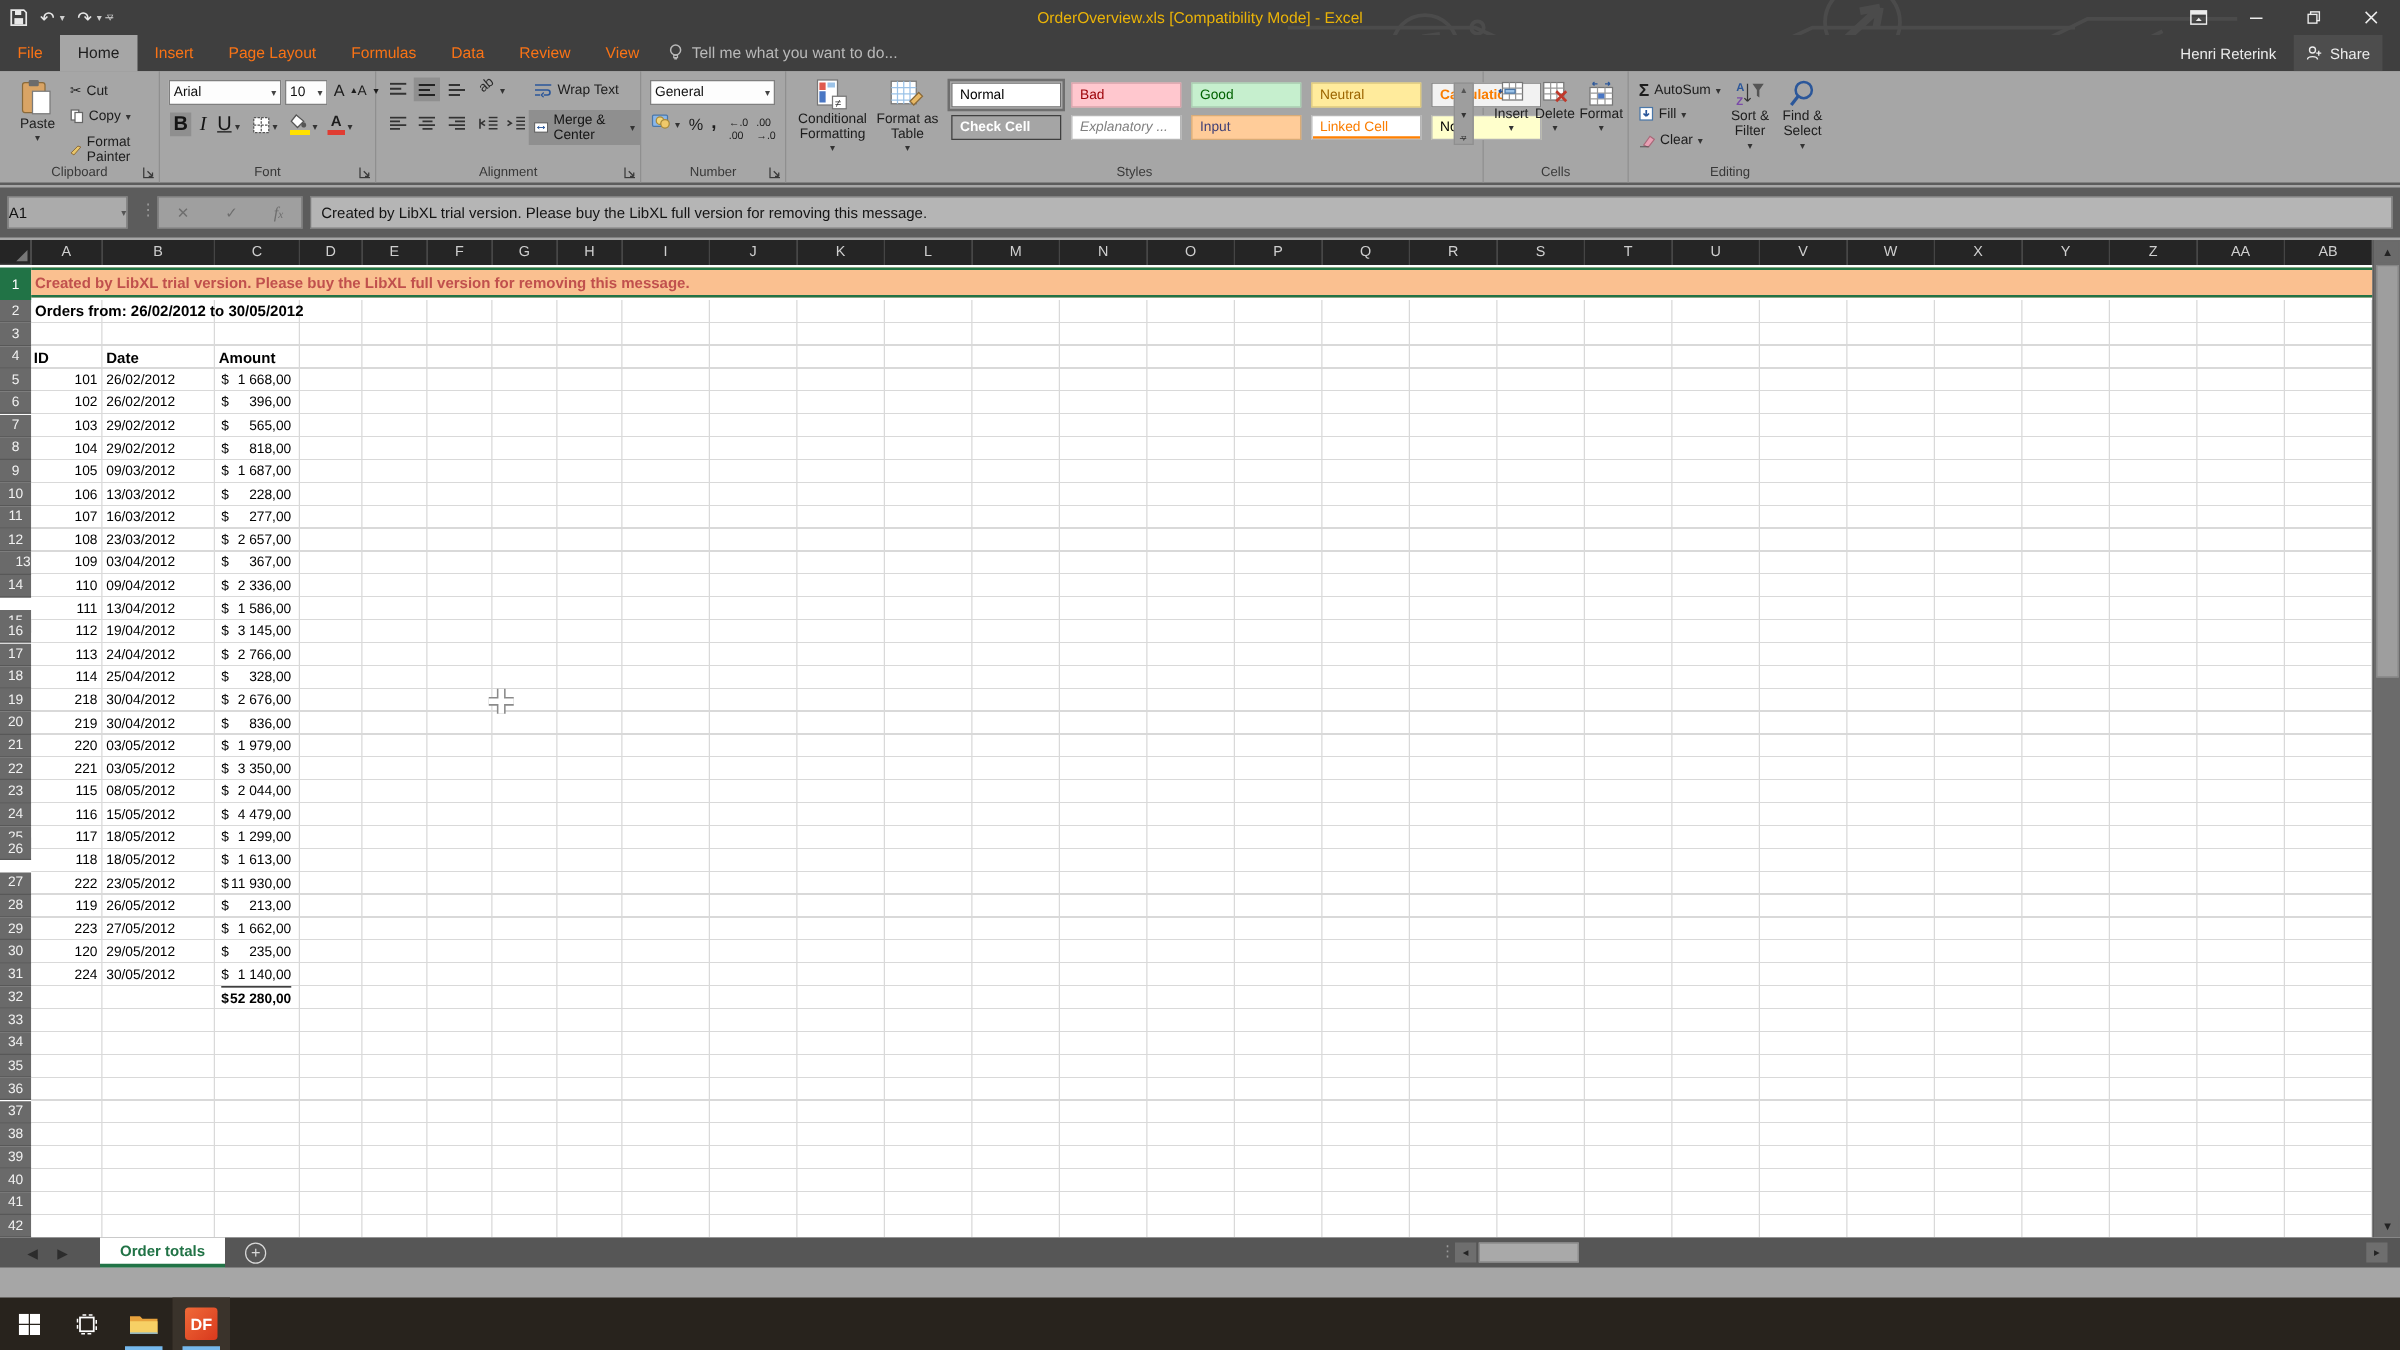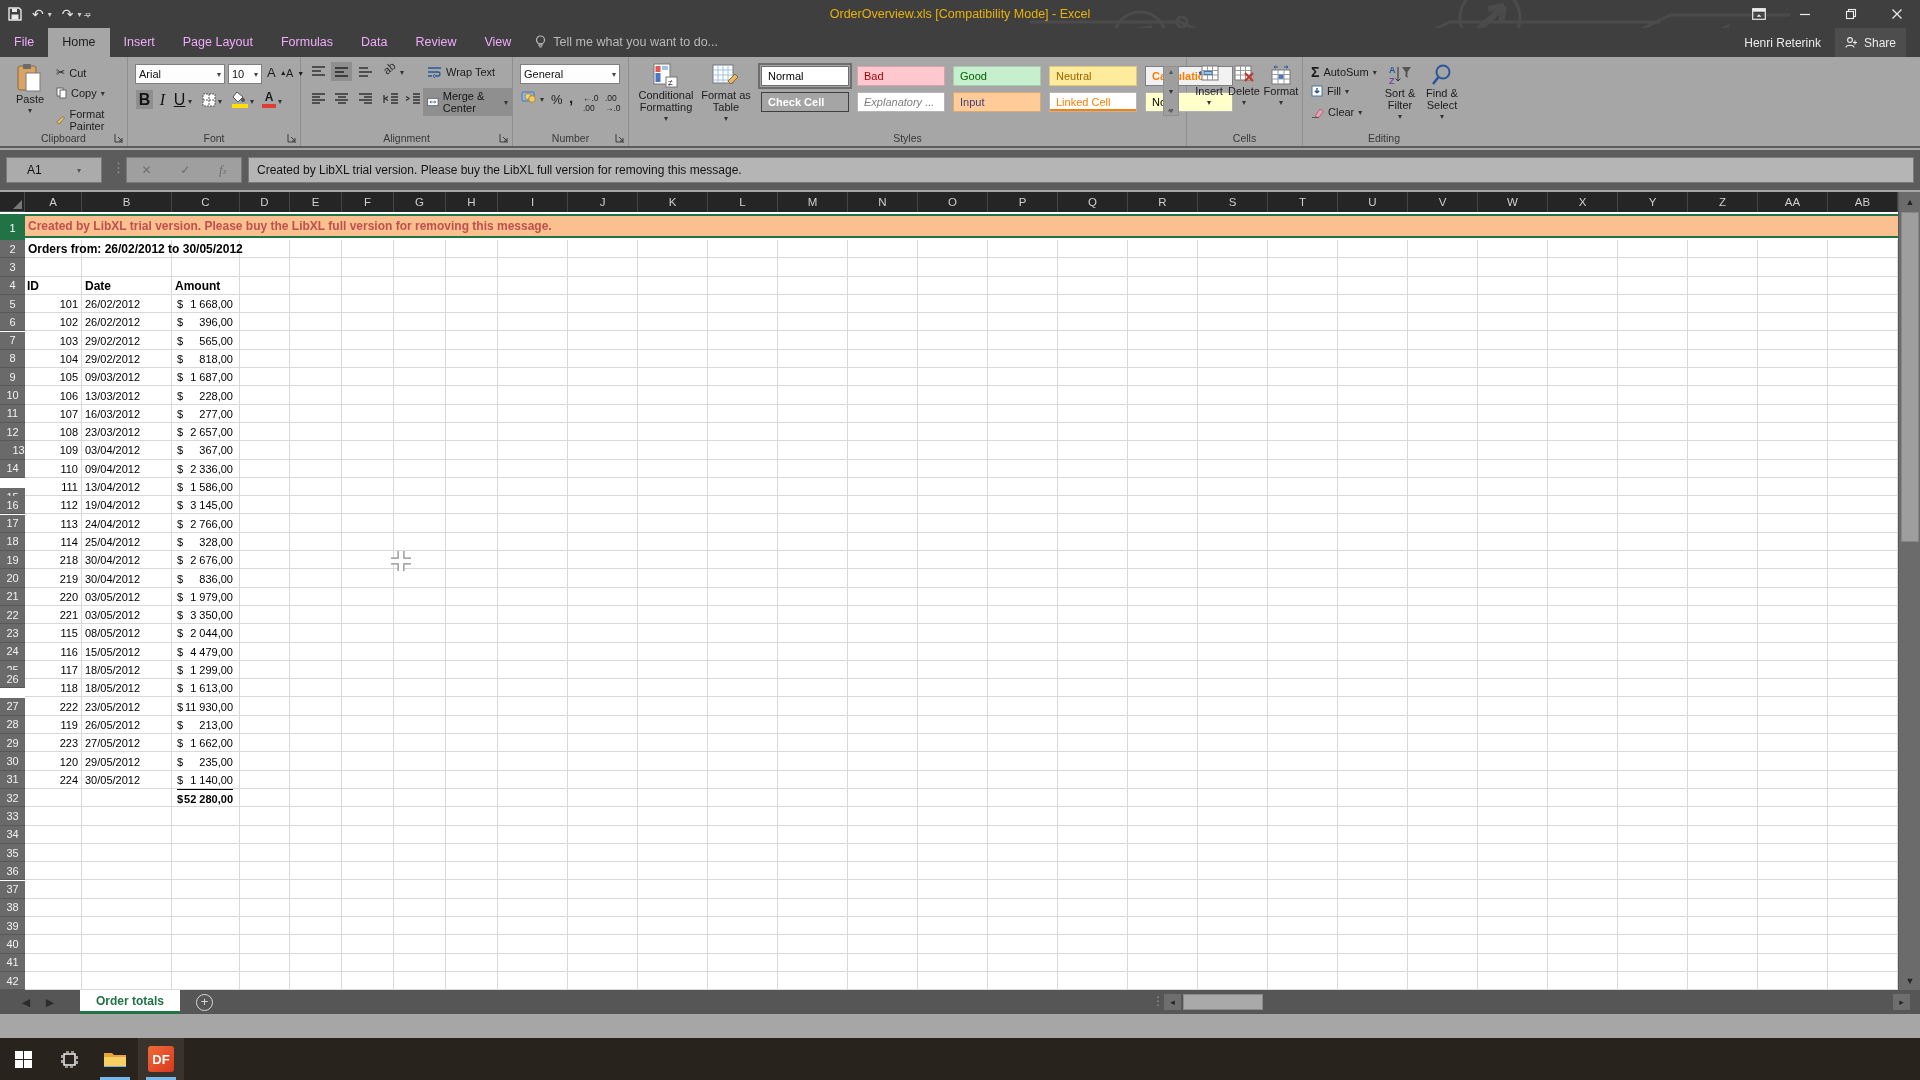--- a/index.html
+++ b/index.html
@@ -12,21 +12,21 @@
   .deco { position:absolute; right:130px; top:0; height:55px; width:760px; opacity:.55; pointer-events:none; }
   .qat { position:absolute; left:8px; top:0; height:28px; display:flex; align-items:center; gap:10px; }
   .qat .btn { color:#e8e8e8; font-size:14px; line-height:28px; cursor:default; }
   .qat .dd { font-size:8px; color:#cfcfcf; margin-left:-6px; }
   .t-title { position:absolute; left:0; top:0; width:100%; text-align:center; font-size:12.5px; line-height:28px; color:#eab308; }
   .winbtns { position:absolute; right:0; top:0; height:28px; display:flex; }
   .winbtn { width:46px; height:28px; display:flex; align-items:center; justify-content:center; color:#ececec; font-size:12px; }
 
   
   .tabsrow { position:absolute; left:0; top:28px; width:1920px; height:29px; background:#3f3f3f; display:flex; align-items:flex-end; }
-  .rtab { height:29px; line-height:29px; padding:0 14px; font-size:12.5px; color:#f0abfc; }
+  .rtab { height:29px; line-height:29px; padding:0 14px; font-size:12.5px; color:#f97316; }
   .rtab.active { background:#a6a6a6; color:#1d1d1d; }
   .tellme { height:29px; line-height:29px; font-size:12.5px; color:#b9b9b9; padding-left:10px; display:flex; align-items:center; gap:7px; }
   .userarea { position:absolute; right:0; top:0; height:29px; display:flex; align-items:center; gap:14px; padding-right:14px; color:#ececec; font-size:12px; }
   .sharebox { display:flex; align-items:center; gap:6px; background:#4d4d4d; height:29px; padding:0 10px; }
 
   
   .ribbon { position:absolute; left:0; top:57px; width:1920px; height:91px; background:#a6a6a6; border-bottom:2px solid #5c5c5c; }
   .rgroup { position:absolute; top:0; height:89px; border-right:1px solid #8f8f8f; }
   .glabel { position:absolute; bottom:2px; left:0; width:100%; text-align:center; font-size:10.5px; color:#383838; }
   .launcher { position:absolute; bottom:3px; right:3px; width:10px; height:10px; }
@@ -35,21 +35,21 @@
   .combo { background:#fdfdfd; border:1px solid #7f7f7f; font-size:11px; color:#111; display:flex; align-items:center; justify-content:space-between; padding:0 3px; }
   .combo .car { font-size:8px; color:#444; }
   .tgl { display:flex; align-items:center; justify-content:center; color:#141414; }
   .tgl.on { background:#8f8f8f; }
   .chip { width:88px; height:20px; font-size:11px; display:flex; align-items:center; padding:0 6px; border:1px solid #9b9b9b; }
   .dd8 { font-size:8px; color:#333; }
   svg { display:block; }
 
   
   .fbar { position:absolute; left:0; top:150px; width:1920px; height:40px; background:#5c5c5c; }
-  .namebox { position:absolute; left:6px; top:7px; width:96px; height:26px; background:#ababab; border:1px solid #7a7a7a; font-size:12px; color:#111; display:flex; align-items:center; padding:0 20px; justify-content:space-between; }
+  .namebox { position:absolute; left:6px; top:7px; width:96px; height:26px; background:#ababab; border:1px solid #7a7a7a; font-size:12px; color:#111; display:flex; align-items:center; padding:0 0; justify-content:space-between; }
   .fgrip { position:absolute; left:112px; top:10px; color:#9a9a9a; font-size:13px; letter-spacing:0; }
   .fxpanel { position:absolute; left:126px; top:7px; width:116px; height:26px; background:#9f9f9f; border:1px solid #7a7a7a; display:flex; align-items:center; justify-content:space-around; color:#6e6e6e; }
   .ffield { position:absolute; left:248px; top:7px; width:1666px; height:26px; background:#b5b5b5; border:1px solid #7a7a7a; font-size:12px; color:#141414; display:flex; align-items:center; padding:0 8px; }
 
   
   .gridwrap { position:absolute; left:0; top:192px; width:1920px; height:798px; background:#fff; overflow:hidden; }
   .cornerbox { position:absolute; left:0; top:0; width:25px; height:20px; background:#252525; border-right:1px solid #4a4a4a; border-bottom:1px solid #4a4a4a; }
   .cornerbox:after { content:""; position:absolute; right:2px; bottom:2px; border-left:9px solid transparent; border-bottom:9px solid #777; }
   .colhead { position:absolute; top:0; height:20px; background:#252525; color:#cfcfcf; font-size:11.5px; display:flex; align-items:center; justify-content:center; border-right:1px solid #454545; }
   .rowhead { position:absolute; left:0; width:25px; background:#6a6a6a; color:#f2f2f2; font-size:11px; display:flex; align-items:center; justify-content:center; border-bottom:1px solid #585858; }

